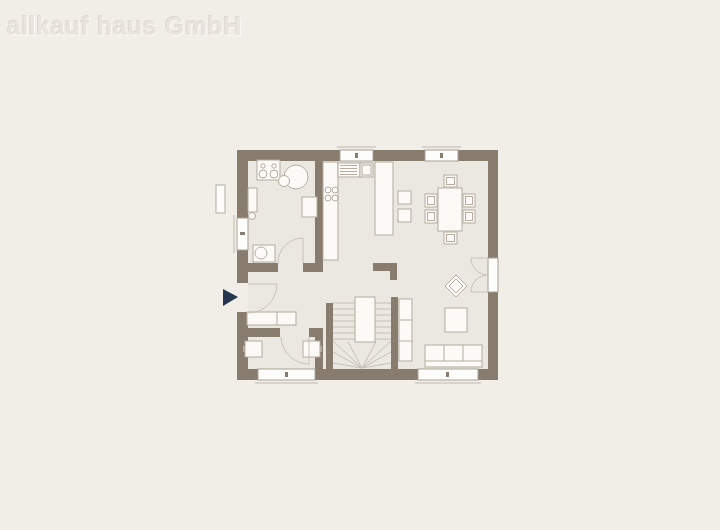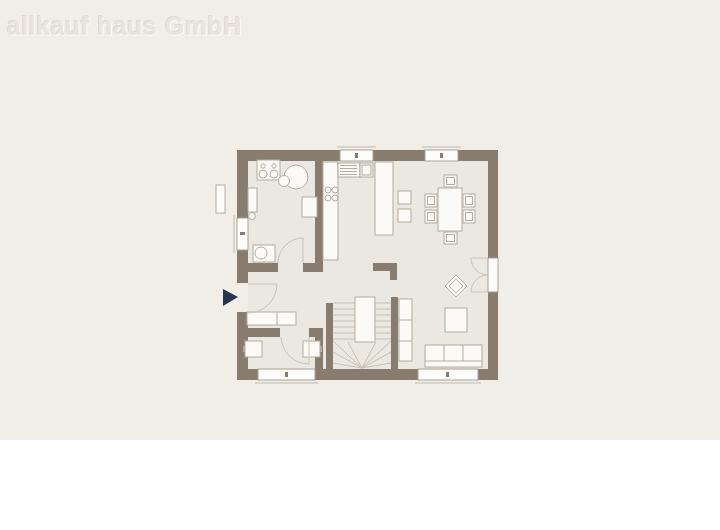--- a/index.html
+++ b/index.html
@@ -18,21 +18,21 @@
     color:#e9e5de;
     text-shadow:-1px -1px 0 #ddd9d0, 1px 1px 0 #fbf9f5;
     user-select:none;
     white-space:nowrap;
   }
   svg{position:absolute;left:0;top:0;}
 </style>
 </head>
 <body>
 
-<div id="canvas" style="width: 720px; height: 440px; background: rgb(241, 238, 232);">
+<div id="canvas" style="width: 720px; height: 530px; background: rgb(241, 238, 232);">
   <div id="watermark">allkauf haus GmbH</div>
   <svg id="plan" xmlns="http://www.w3.org/2000/svg" width="720" height="530" viewBox="0 0 720 530">
       <rect x="248" y="161" width="240" height="208" fill="#ebe8e1" stroke="none" stroke-width="1"></rect>
       <rect x="237" y="150" width="103" height="11" fill="#877c6e" stroke="none" stroke-width="1"></rect>
       <rect x="373" y="150" width="52" height="11" fill="#877c6e" stroke="none" stroke-width="1"></rect>
       <rect x="458" y="150" width="40" height="11" fill="#877c6e" stroke="none" stroke-width="1"></rect>
       <rect x="237" y="150" width="11" height="68" fill="#877c6e" stroke="none" stroke-width="1"></rect>
       <rect x="237" y="250" width="11" height="33" fill="#877c6e" stroke="none" stroke-width="1"></rect>
       <rect x="237" y="312" width="11" height="68" fill="#877c6e" stroke="none" stroke-width="1"></rect>
       <rect x="237" y="369" width="21" height="11" fill="#877c6e" stroke="none" stroke-width="1"></rect>

